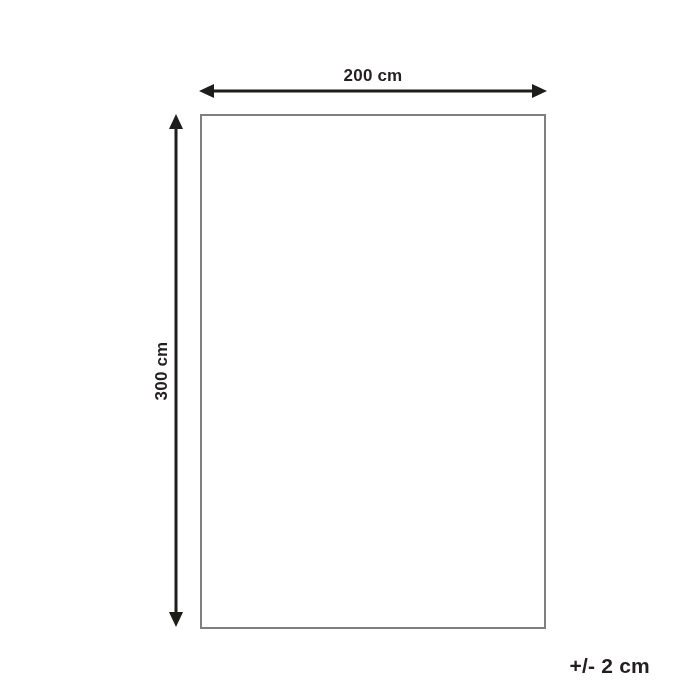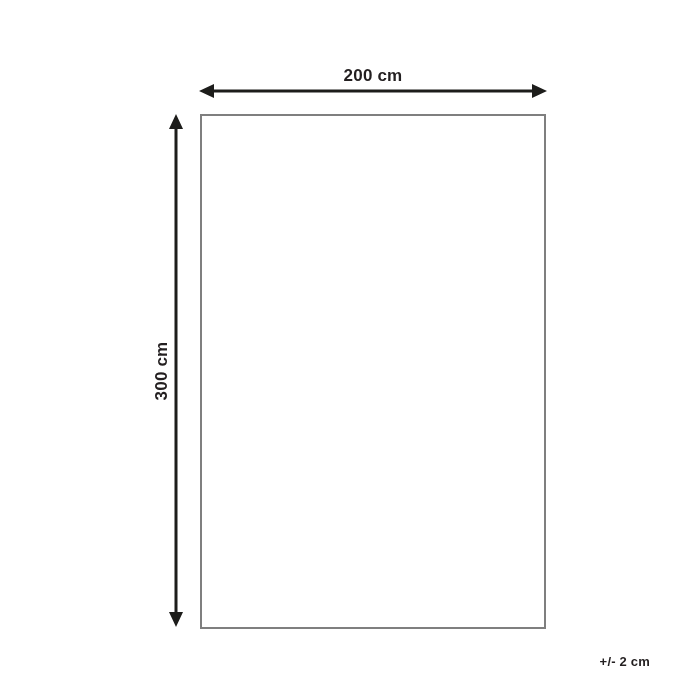--- a/index.html
+++ b/index.html
@@ -34,21 +34,21 @@
     transform: translateX(-50%);
   }
   .height-label {
     left: 162px;
     top: 371px;
     transform: translate(-50%, -50%) rotate(-90deg);
   }
   .tolerance-label {
     right: 50px;
     top: 654px;
-    font-size: 13px;
+    font-size: 21px;
   }
 </style>
 </head>
 <body>
 
 <div class="canvas">
 
   <svg class="diagram-svg" width="700" height="700" viewBox="0 0 700 700">
 
     <rect x="201" y="115" width="344" height="513" stroke-width="2" fill="none" stroke="#7f7f7f"></rect>

